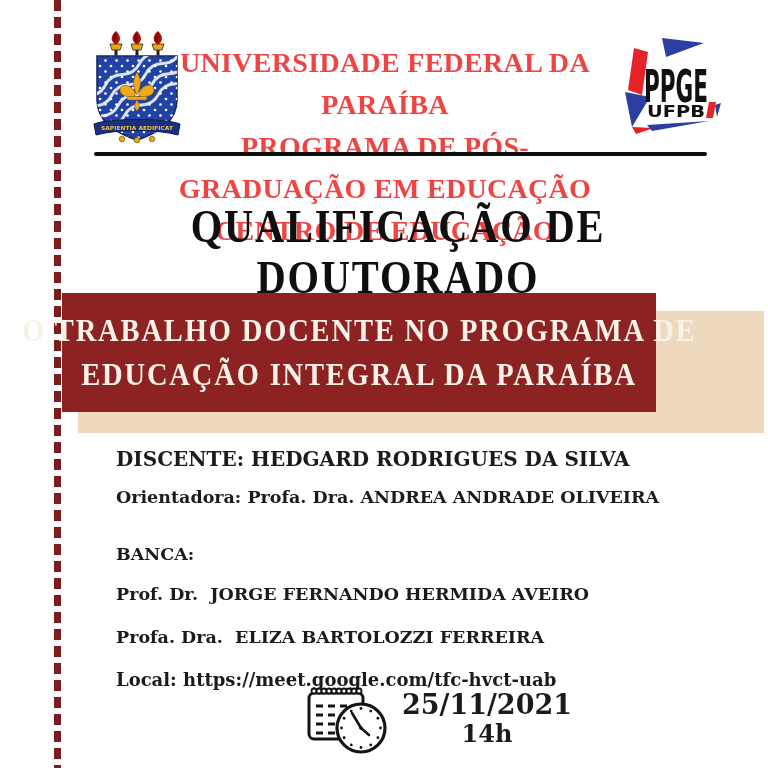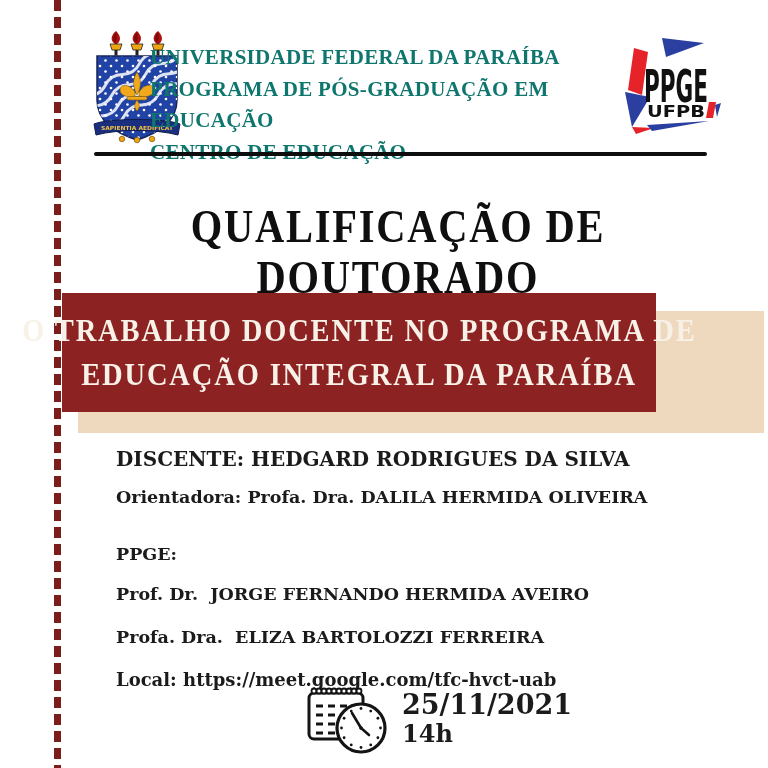--- a/index.html
+++ b/index.html
@@ -3,23 +3,23 @@
 <meta charset="utf-8">
 <style>
   html,body{margin:0;padding:0;background:#ffffff;}
   .poster{position:relative;width:768px;height:768px;background:#ffffff;overflow:hidden;
           font-family:"DejaVu Serif","Liberation Serif",serif;color:#1b1b1b;}
 
   .dash-border{position:absolute;left:54px;top:0;bottom:0;width:7px;
     background:repeating-linear-gradient(180deg,#7b1d1b 0 11px,transparent 11px 17px);}
 
   .crest{position:absolute;left:86px;top:30px;width:102px;height:115px;}
-  .header-text{position:absolute;left:150px;top:42px;width:470px;
-    font-family:"Liberation Serif",serif;font-weight:700;font-size:21px;line-height:1.5;
-    color:#0f766e;letter-spacing:.3px;}
+  .header-text{position:absolute;left:150px;top:42px;width:470px;text-align:center;
+    font-family:"Liberation Serif",serif;font-weight:700;font-size:28px;line-height:1.5;
+    color:#ef4444;letter-spacing:.3px;}
   .ppge{position:absolute;left:622px;top:35px;width:105px;height:105px;}
 
   .rule{position:absolute;left:94px;top:152px;width:613px;height:4px;background:#0d0d0d;border-radius:2px;}
 
   .title{position:absolute;left:48px;top:202px;width:700px;margin:0;text-align:center;
     font-family:"Liberation Serif",serif;font-weight:700;font-size:46px;line-height:1.1;
     color:#0f0f0f;letter-spacing:2px;transform:scaleX(.88);transform-origin:50% 50%;}
 
   .banner-shadow{position:absolute;left:78px;top:311px;width:686px;height:122px;background:#eed9bf;}
   .banner{position:absolute;left:62px;top:293px;width:594px;height:119px;background:#8c2322;
@@ -29,21 +29,21 @@
 
   .details{position:absolute;left:100px;top:431px;width:620px;}
   .details p{margin:16px;white-space:pre-wrap;font-weight:700;}
   .discente{font-size:20px;line-height:1.2;margin-bottom:6px !important;}
   .orientadora{font-size:17.5px;line-height:1.2;}
   .banca-label{font-size:17.5px;line-height:1.2;margin-top:36px !important;}
   .banca-member{font-size:17.5px;line-height:1.55;}
   .local{font-size:18px;line-height:1.2;margin-top:18px !important;}
 
   .schedule{position:absolute;left:306px;top:682px;display:flex;align-items:center;gap:14px;}
-  .sched-text{display:flex;flex-direction:column;gap:1px;}
+  .sched-text{display:flex;flex-direction:column;gap:1px;align-items:center;}
   .date{font-weight:700;font-size:27px;line-height:1.1;}
   .time{font-weight:700;font-size:24px;line-height:1.1;}
 </style>
 </head>
 <body>
 
 <div class="poster">
 
   <div class="dash-border"></div>
 
@@ -133,22 +133,22 @@
   <h1 class="title">QUALIFICAÇÃO DE DOUTORADO</h1>
 
   <div class="banner-shadow"></div>
   <div class="banner">
     <div class="banner-line">O TRABALHO DOCENTE NO PROGRAMA DE</div>
     <div class="banner-line">EDUCAÇÃO INTEGRAL DA PARAÍBA</div>
   </div>
 
   <div class="details">
     <p class="discente">DISCENTE: HEDGARD RODRIGUES DA SILVA</p>
-    <p class="orientadora">Orientadora: Profa. Dra. DALILA HERMIDA OLIVEIRA</p>
-    <p class="banca-label">PPGE:</p>
+    <p class="orientadora">Orientadora: Profa. Dra. ANDREA ANDRADE OLIVEIRA</p>
+    <p class="banca-label">BANCA:</p>
     <p class="banca-member">Prof. Dr.  JORGE FERNANDO HERMIDA AVEIRO</p>
     <p class="banca-member">Profa. Dra.  ELIZA BARTOLOZZI FERREIRA</p>
     <p class="local"><span>Local: </span><span>https://meet.google.com/tfc-hvct-uab</span></p>
   </div>
 
   <div class="schedule">
     <svg width="82" height="74" viewBox="0 0 82 74">
       <rect x="3" y="11" width="54" height="46" rx="5" fill="#ffffff" stroke="#141414" stroke-width="3"></rect>
       <g fill="#ffffff" stroke="#141414" stroke-width="1.8">
         <circle cx="8" cy="9" r="2.5"></circle>

